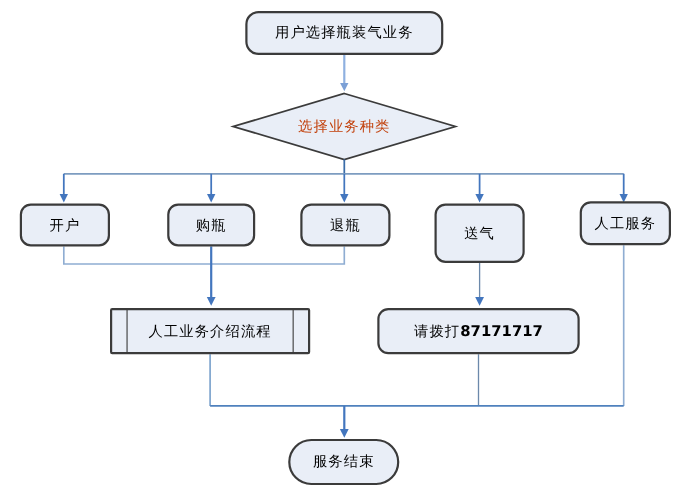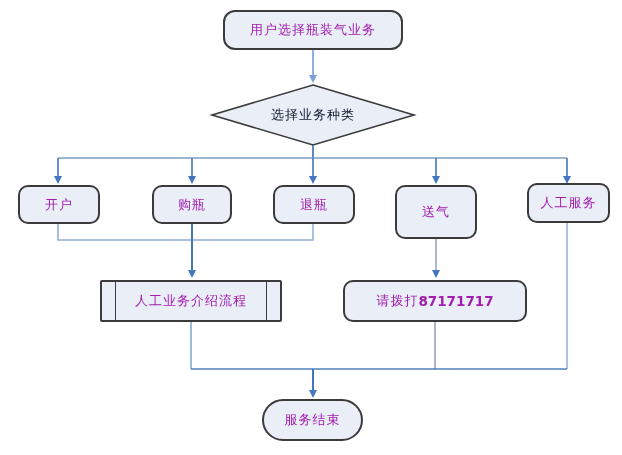--- a/index.html
+++ b/index.html
@@ -5,36 +5,36 @@
   html,body{margin:0;padding:0;background:#ffffff;}
   body{font-family:"DejaVu Serif","Liberation Serif",serif;}
   #canvas{
     position:relative;width:622px;height:455px;background:#ffffff;overflow:hidden;
   }
   #connector-layer{position:absolute;left:0;top:0;width:622px;height:455px;}
   .node{
     position:absolute;box-sizing:border-box;
     background:#e9eef7;border:2px solid #3b3b3b;
     display:flex;align-items:center;justify-content:center;
-    font-size:13px;color:#a21caf;letter-spacing:1px;
+    font-size:13px;color:#000000;letter-spacing:1px;
     z-index:2;
   }
   .terminator-top{border-radius:12px;}
   .stadium{border-radius:21px;}
   .proc{border-radius:10px;}
   .predef{border-radius:2px;}
   .predef .bar{
     position:absolute;top:-1px;bottom:-1px;width:0;
     border-left:1.5px solid #3b3b3b;
   }
   .predef .bar.left{left:13px;}
   .predef .bar.right{right:13px;}
   .diamond-label{
     position:absolute;z-index:2;text-align:center;
-    font-size:13px;color:#0f172a;letter-spacing:1px;
+    font-size:13px;color:#c2410c;letter-spacing:1px;
   }
   .num{
     font-family:"DejaVu Sans","Liberation Sans",sans-serif;
     font-weight:bold;font-size:13.5px;letter-spacing:0;
   }
 </style>
 </head>
 <body>
 
 <div id="canvas">

